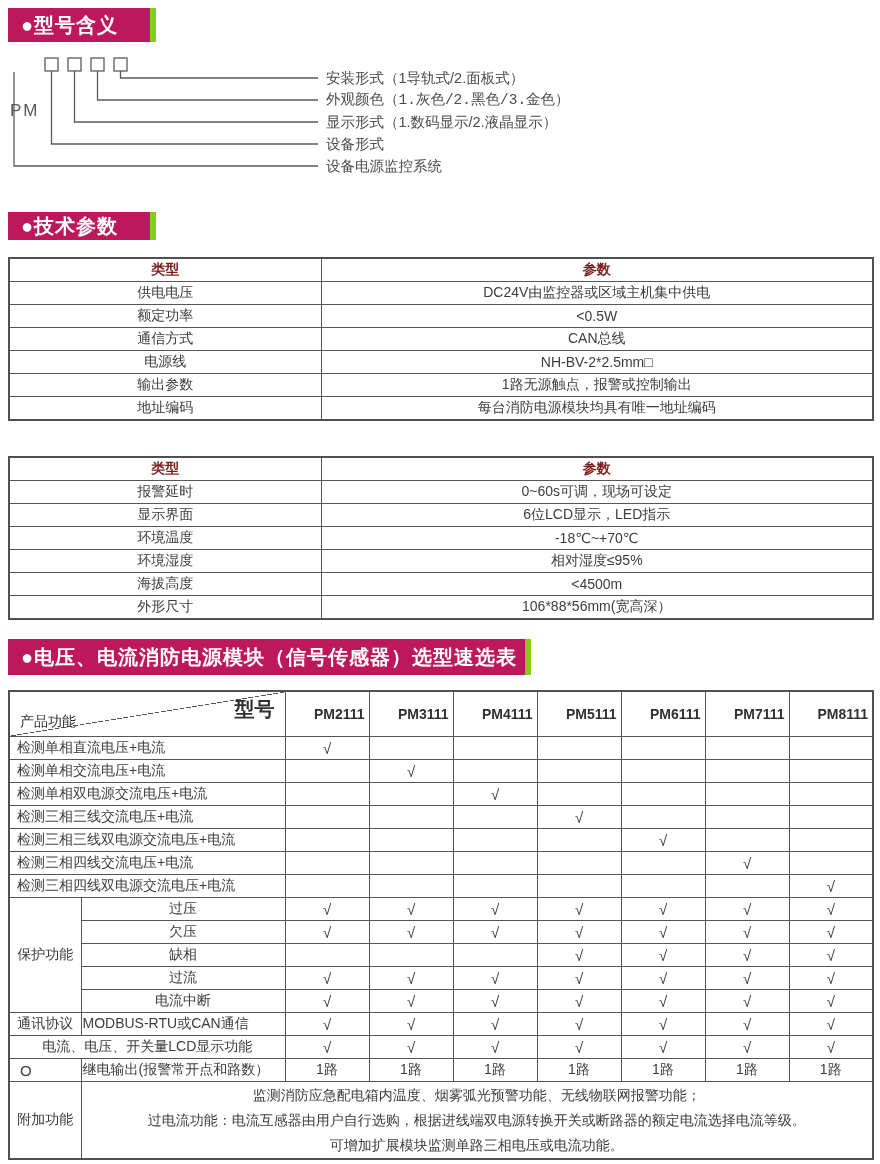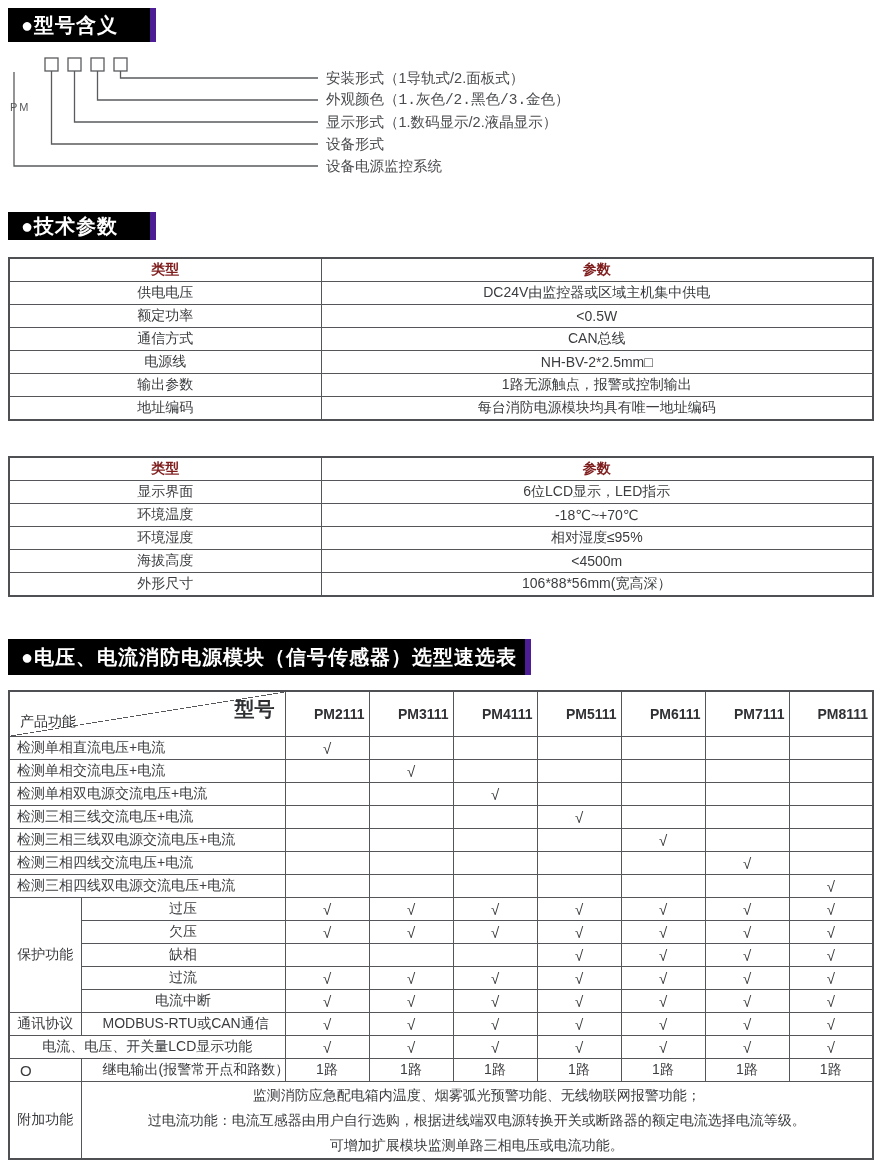--- a/index.html
+++ b/index.html
@@ -1,51 +1,51 @@
 <!DOCTYPE html>
 <html><head>
 <meta charset="utf-8">
 <style>
   html,body{margin:0;padding:0;background:#ffffff;}
   #page{position:relative;width:880px;height:1164px;background:#fff;
         font-family:"Liberation Sans","DejaVu Sans",sans-serif;color:#3b3c3f;overflow:hidden;}
 
   
-  .sec-h{position:absolute;background:#000000;color:#fff;font-weight:bold;
+  .sec-h{position:absolute;background:#be185d;color:#fff;font-weight:bold;
          display:flex;align-items:center;padding-left:13px;box-sizing:border-box;
-         border-right:6px solid #4c1d95;letter-spacing:1px;}
+         border-right:6px solid #84cc16;letter-spacing:1px;}
   #sec1{left:8px;top:8px;width:148px;height:34px;font-size:20px;}
   #sec2{left:8px;top:212px;width:148px;height:28px;font-size:20px;}
   #sec3{left:8px;top:639px;width:523px;height:36px;font-size:20px;}
 
   
   #diagram{position:absolute;left:0;top:50px;width:880px;height:140px;}
   #diagram svg{position:absolute;left:0;top:0;}
-  .pm-prefix{position:absolute;left:10px;top:51px;font-size:11px;color:#58595c;letter-spacing:2px;}
+  .pm-prefix{position:absolute;left:10px;top:51px;font-size:17px;color:#58595c;letter-spacing:2px;}
   .diag-label{position:absolute;left:326px;height:16px;line-height:16px;font-size:14.5px;color:#4a4b4e;white-space:nowrap;}
 
   
   table{border-collapse:collapse;table-layout:fixed;position:absolute;left:8px;
         border:2px solid #4e5054;background:#fff;}
   td{border:1px solid #54565a;font-size:14px;color:#3b3c3f;text-align:center;
      height:22px;padding:0 4px;white-space:nowrap;overflow:hidden;box-sizing:content-box;}
   td.hd{font-weight:bold;color:#7f1d1d;}
 
   #table1{top:257px;width:864px;}
   #table2{top:456px;width:864px;}
   #seltable{top:690px;width:864px;}
 
   
   #seltable td.model{text-align:right;padding-right:4px;height:44px;color:#303135;}
   #seltable td.diag{position:relative;height:44px;padding:0;
     background:linear-gradient(to bottom right,transparent 49.6%,#54565a 49.6%,#54565a 50.45%,transparent 50.45%);}
   .diag-t{position:absolute;top:4px;right:10px;font-weight:bold;font-size:20px;color:#2e2f32;}
   .diag-b{position:absolute;bottom:5px;left:10px;font-weight:normal;font-size:14px;color:#2e2f32;}
   #seltable td.lbl{text-align:left;padding-left:7px;}
-  #seltable td.subl{text-align:left;padding-left:21px;}
+  #seltable td.subl{text-align:left;padding-left:1px;}
   #seltable td.mark{font-size:15px;}
   #seltable td.ocell{text-align:left;padding-left:10px;font-size:15px;}
   #seltable td.extra{height:76px;padding:0;white-space:normal;}
   #seltable td.extra div{line-height:25px;text-align:center;}
 </style>
 </head>
 <body>
 
 <div id="page">
 
@@ -116,20 +116,24 @@
     <colgroup>
         <col style="width:312px">
         <col style="width:552px">
       </colgroup>
     <tbody>
         <tr>
       <td class="hd">类型</td>
       <td class="hd">参数</td>
     </tr>
     <tr>
+      <td>报警延时</td>
+      <td>0~60s可调，现场可设定</td>
+    </tr>
+    <tr>
       <td>显示界面</td>
       <td>6位LCD显示，LED指示</td>
     </tr>
     <tr>
       <td>环境温度</td>
       <td>-18℃~+70℃</td>
     </tr>
     <tr>
       <td>环境湿度</td>
       <td>相对湿度≤95%</td>

